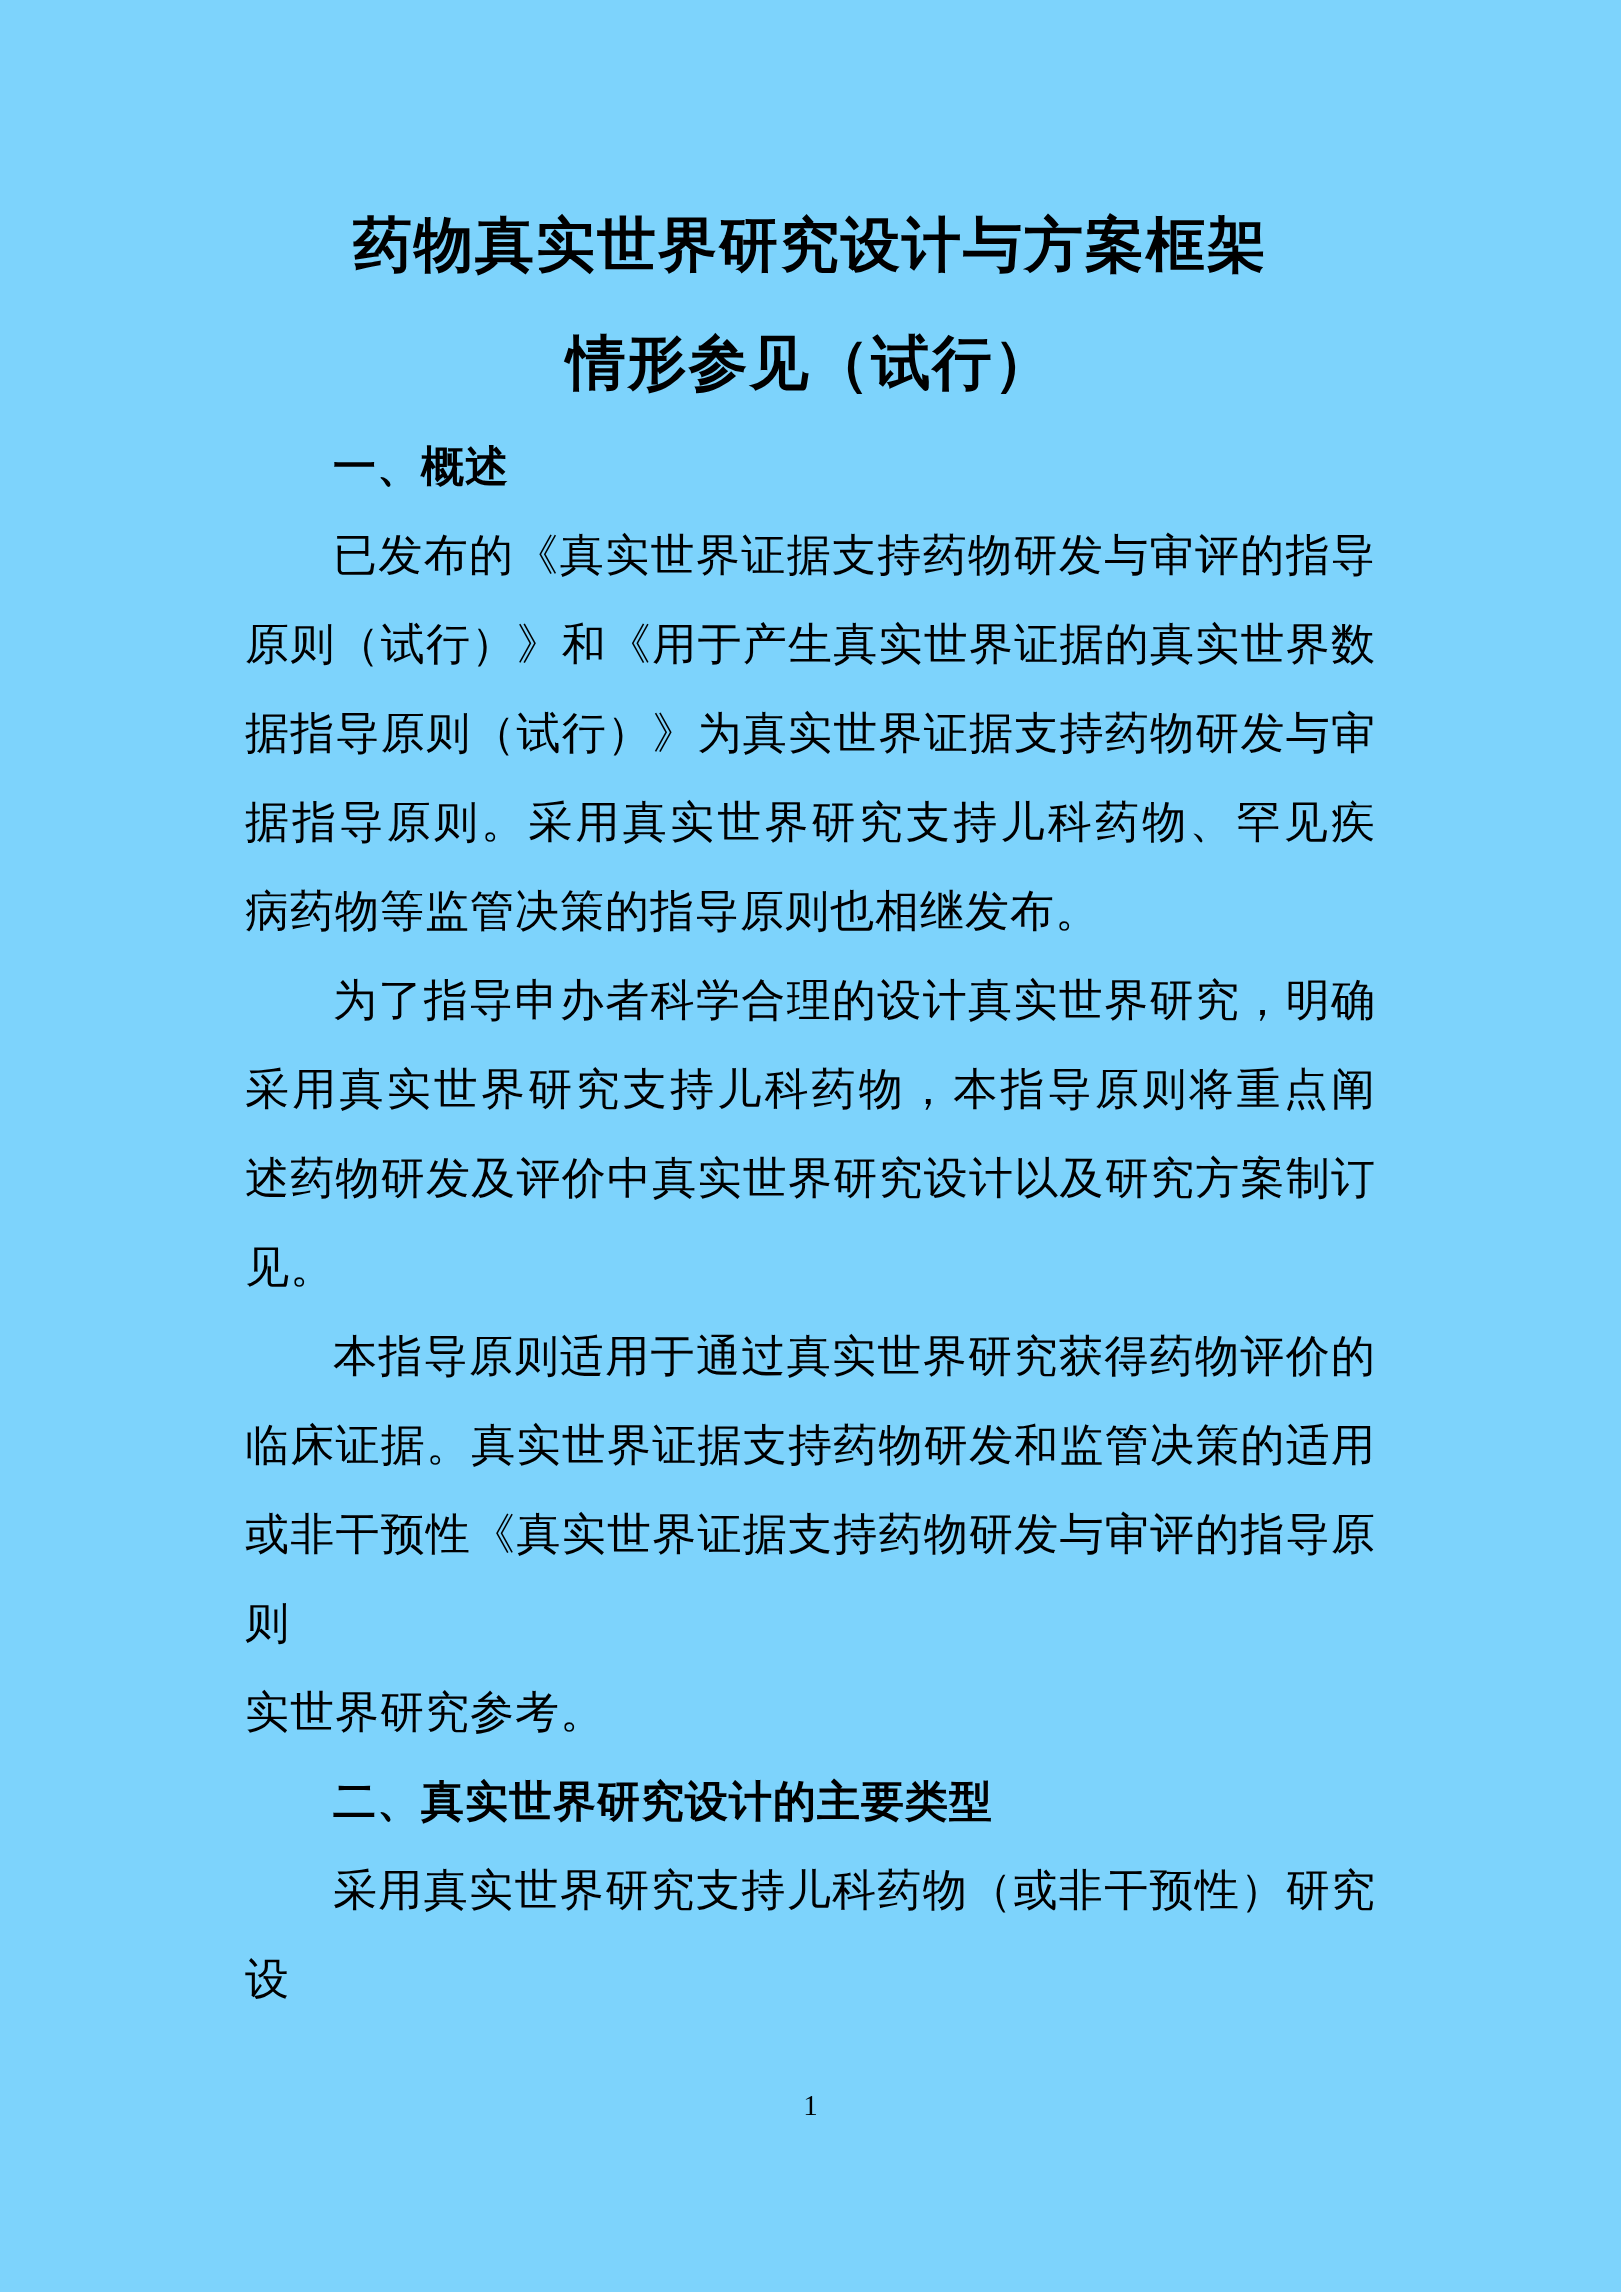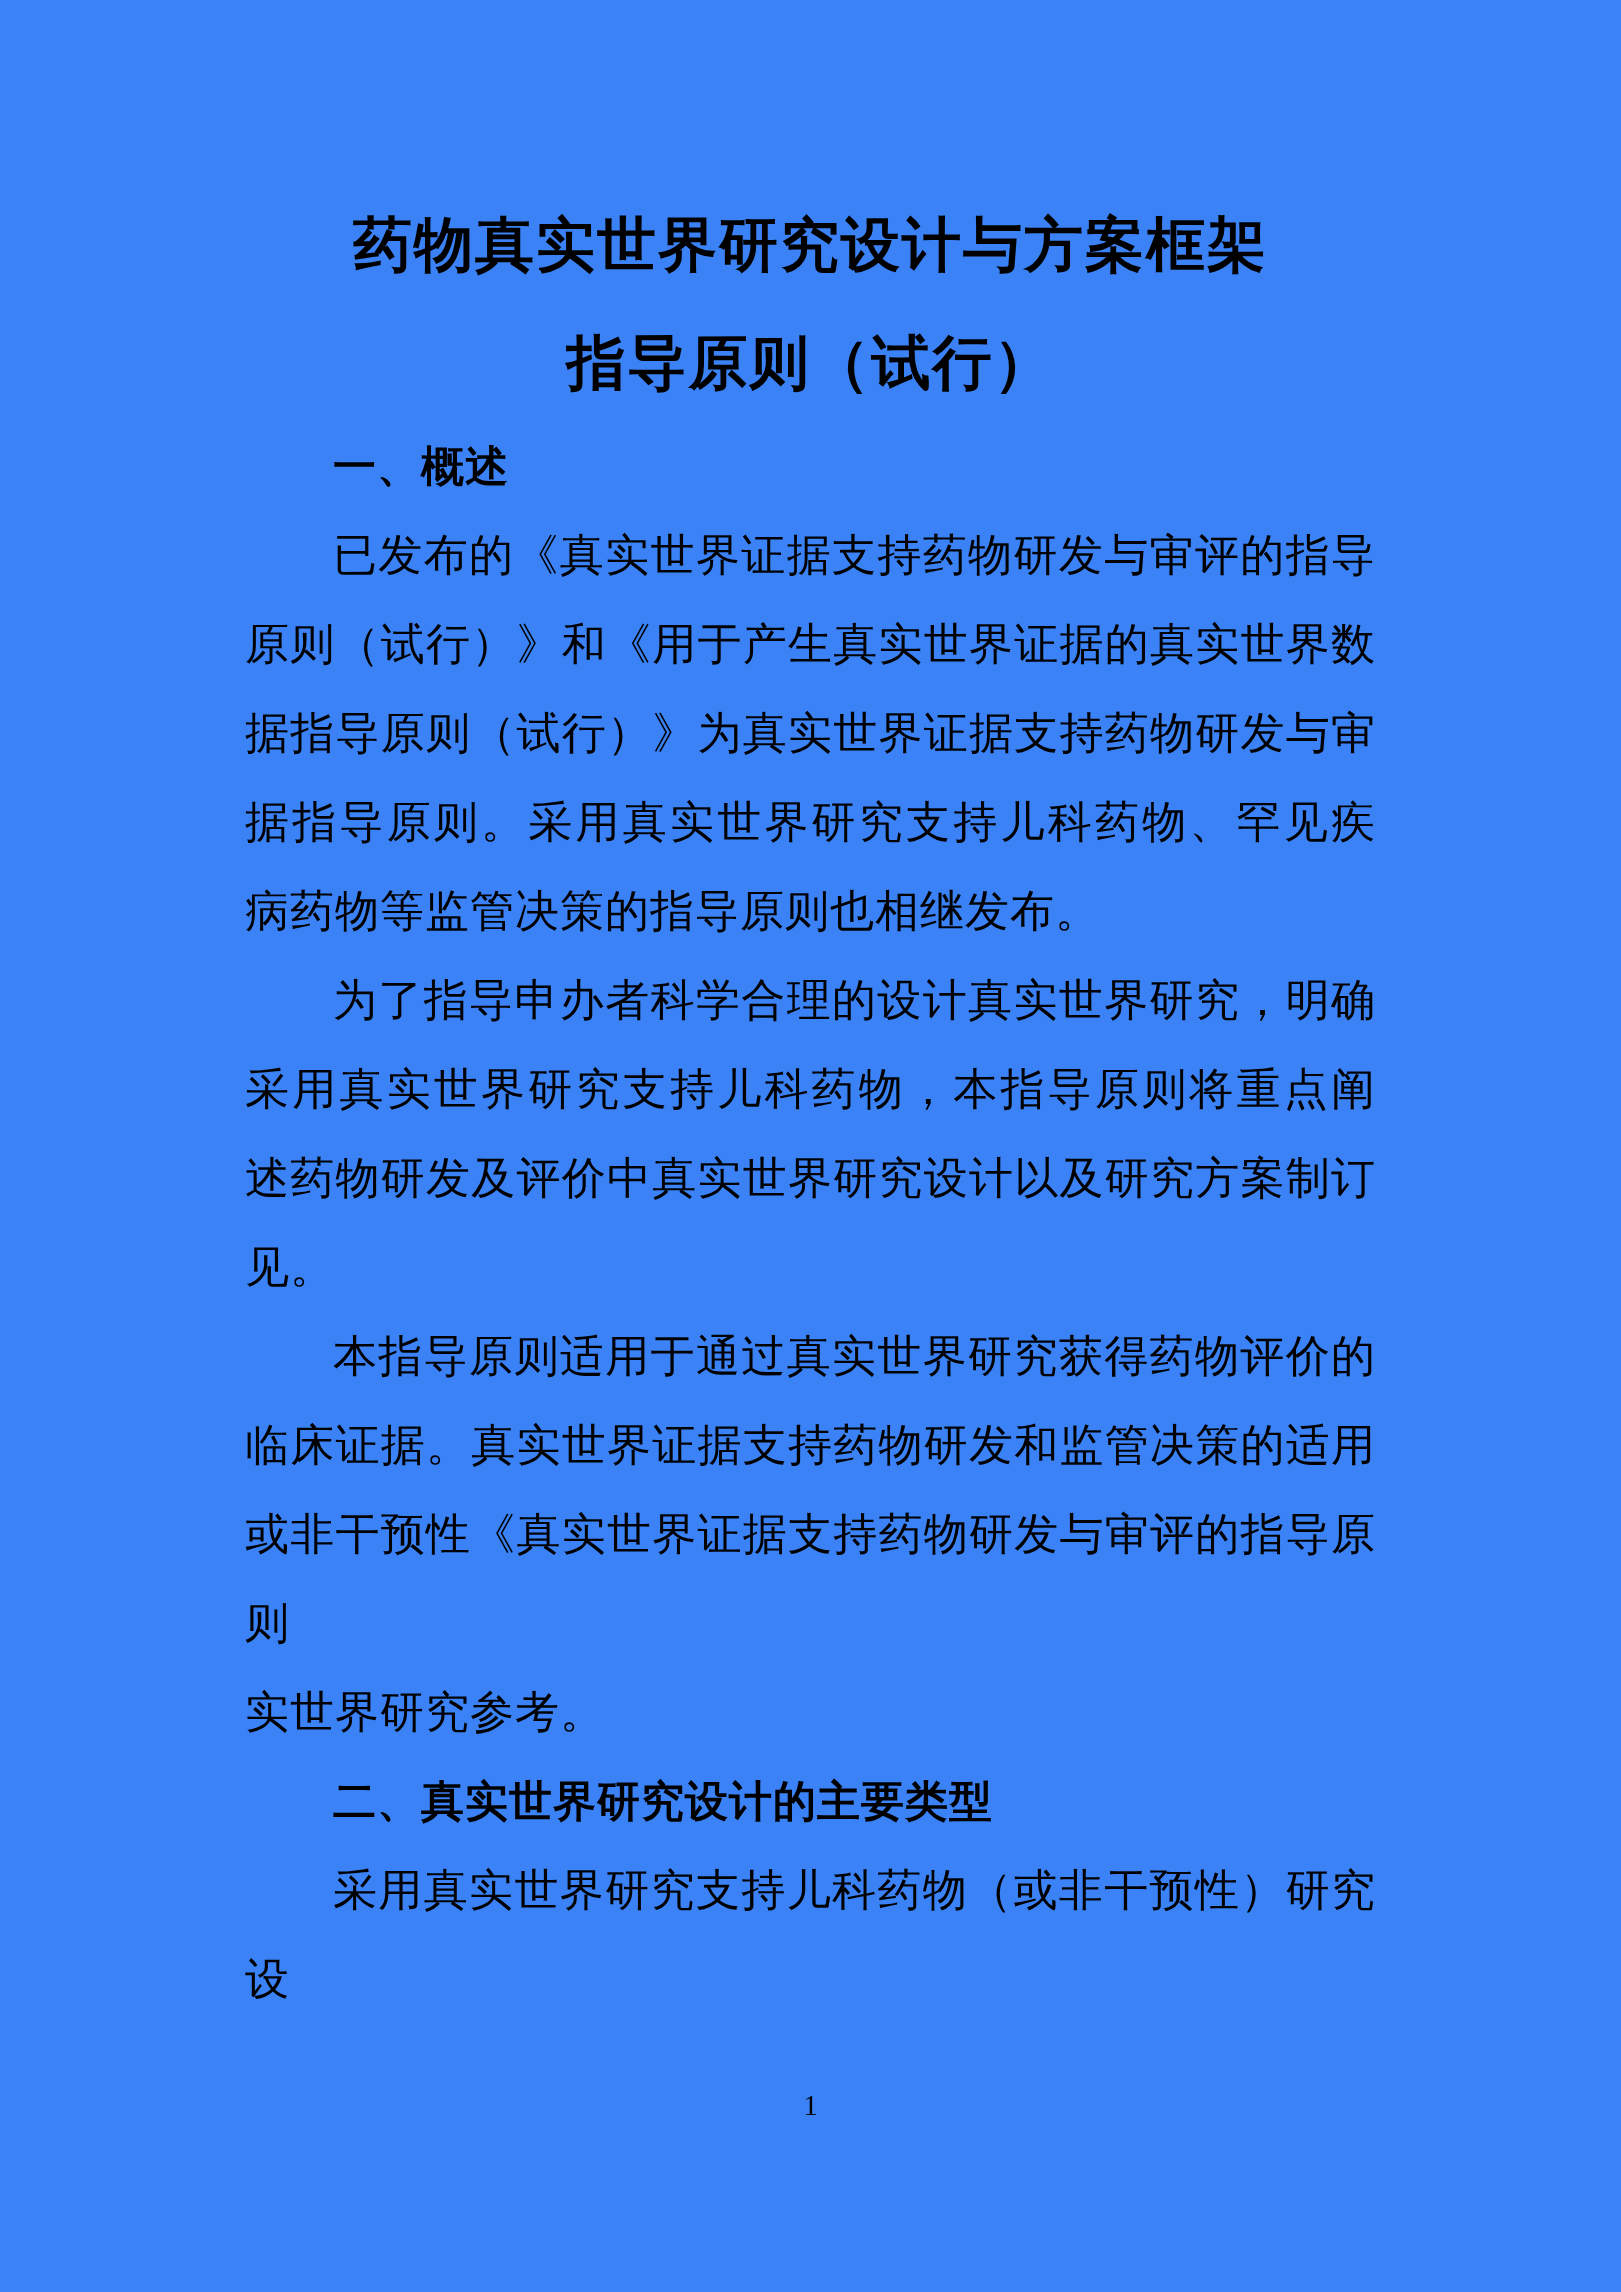--- a/index.html
+++ b/index.html
@@ -2,21 +2,21 @@
 <html><head>
 <meta charset="utf-8">
 <style>
   * { margin: 0; padding: 0; box-sizing: border-box; }
   html, body { background: #ffffff; }
 
   .page {
     position: relative;
     width: 1621px;
     height: 2293px;
-    background: #3b82f6;
+    background: #7dd3fc;
     color: #000000;
     overflow: hidden;
   }
 
   .title-block {
     padding-top: 186px;
   }
   .title-line {
     font-family: "Liberation Serif", serif;
     font-weight: bold;
@@ -72,21 +72,21 @@
     color: #000000;
   }
 </style>
 </head>
 <body>
 
 <div class="page">
 
   <div class="title-block">
     <div class="title-line">药物真实世界研究设计与方案框架</div>
-    <div class="title-line">指导原则（试行）</div>
+    <div class="title-line">情形参见（试行）</div>
   </div>
 
   <div class="content">
 
     <div class="heading">一、概述</div>
 
     <div class="para">
       <div class="line indent">已发布的《真实世界证据支持药物研发与审评的指导</div>
       <div class="line">原则（试行）》和《用于产生真实世界证据的真实世界数</div>
       <div class="line">据指导原则（试行）》为真实世界证据支持药物研发与审</div>

